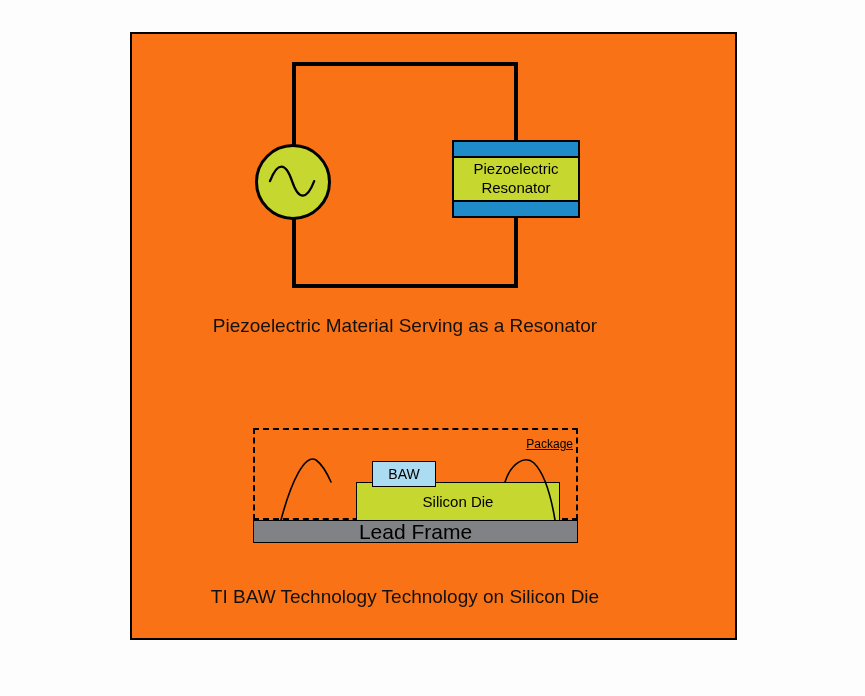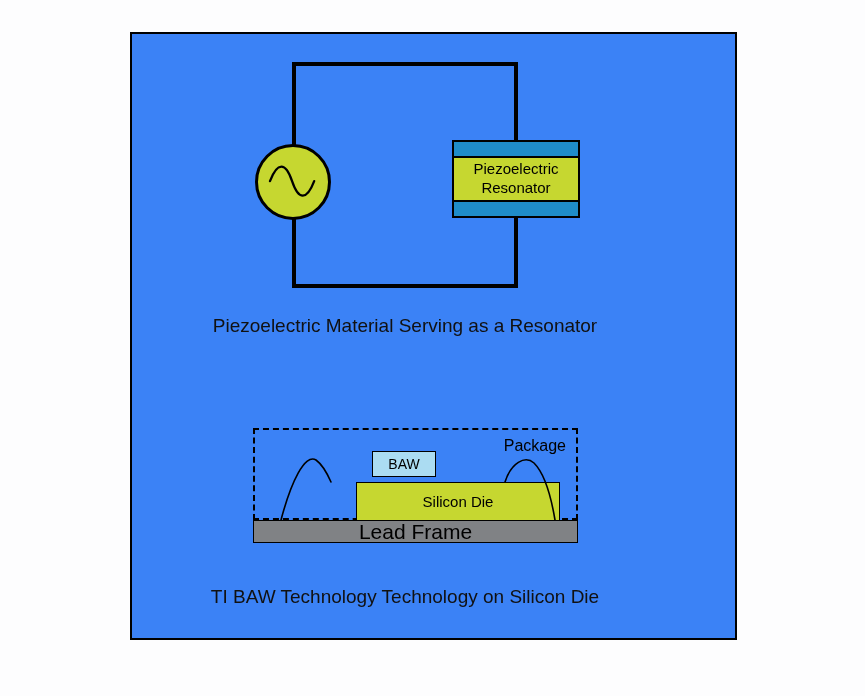--- a/index.html
+++ b/index.html
@@ -16,21 +16,21 @@
     background: #fdfdfe;
     overflow: hidden;
   }
   
   .frame {
     position: absolute;
     left: 130px;
     top: 32px;
     width: 607px;
     height: 608px;
-    background: #3b82f6;
+    background: #f97316;
     border: 2px solid #000000;
     box-sizing: border-box;
   }
 
   
   .circuit-loop {
     position: absolute;
     left: 160px;
     top: 28px;
     width: 226px;
@@ -107,23 +107,24 @@
     left: 0;
     top: 0;
     width: 325px;
     height: 92px;
     border: 2px dashed #000000;
     box-sizing: border-box;
   }
   .package-label {
     position: absolute;
     top: 9px;
-    right: 12px;
-    font-size: 16px;
-    color: #000000;
+    right: 5px;
+    font-size: 12px;
+    color: #000000;
+    text-decoration: underline;
   }
   .lead-frame {
     position: absolute;
     left: 0;
     top: 92px;
     width: 325px;
     height: 23px;
     background: #808285;
     border: 1px solid #000000;
     box-sizing: border-box;
@@ -147,21 +148,21 @@
     align-items: center;
     justify-content: center;
     font-size: 15px;
     color: #000000;
     z-index: 3;
     margin-left: 40px;
   }
   .baw-chip {
     position: absolute;
     left: 119px;
-    top: 23px;
+    top: 33px;
     width: 64px;
     height: 26px;
     background: #abdcf2;
     border: 1.5px solid #000000;
     box-sizing: border-box;
     display: flex;
     align-items: center;
     justify-content: center;
     font-size: 14px;
     color: #000000;

